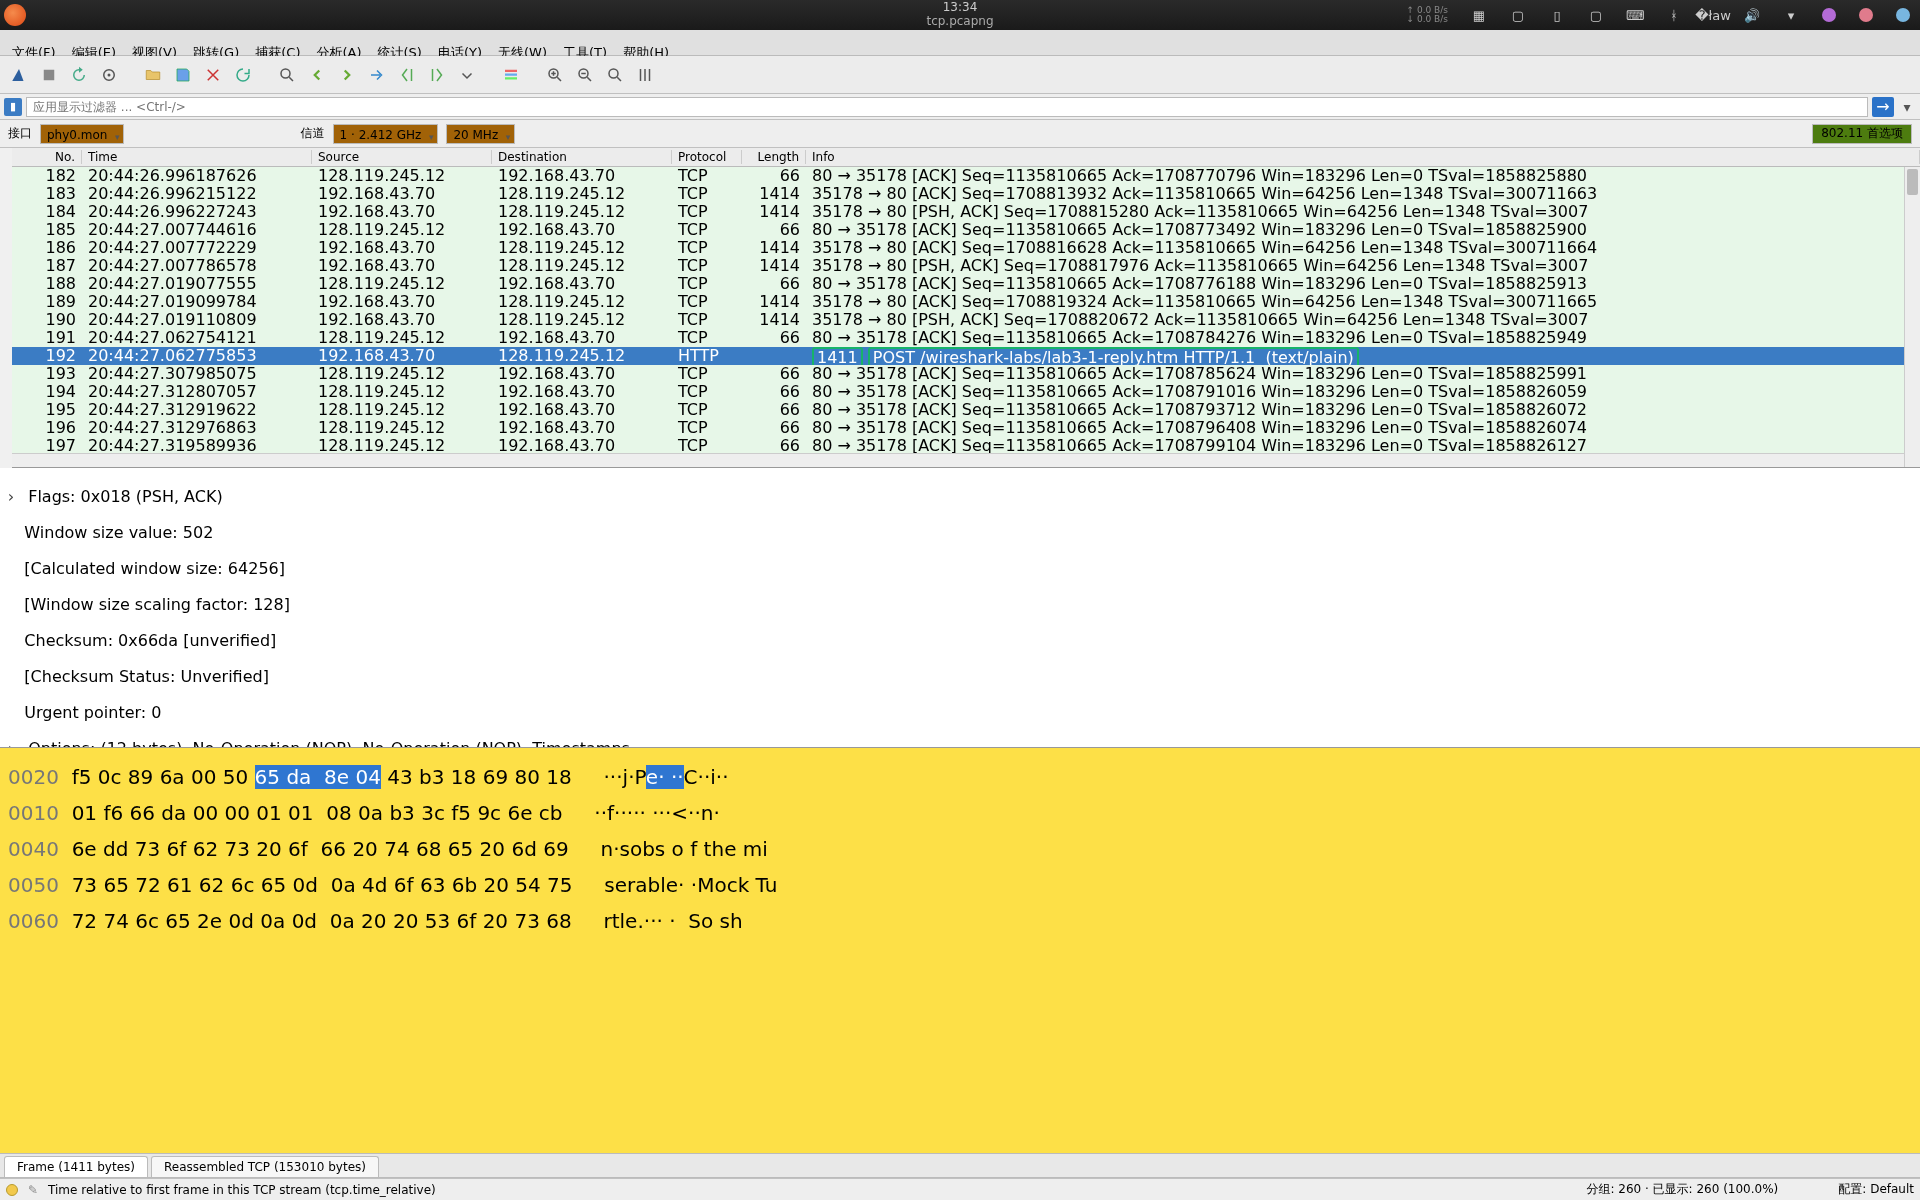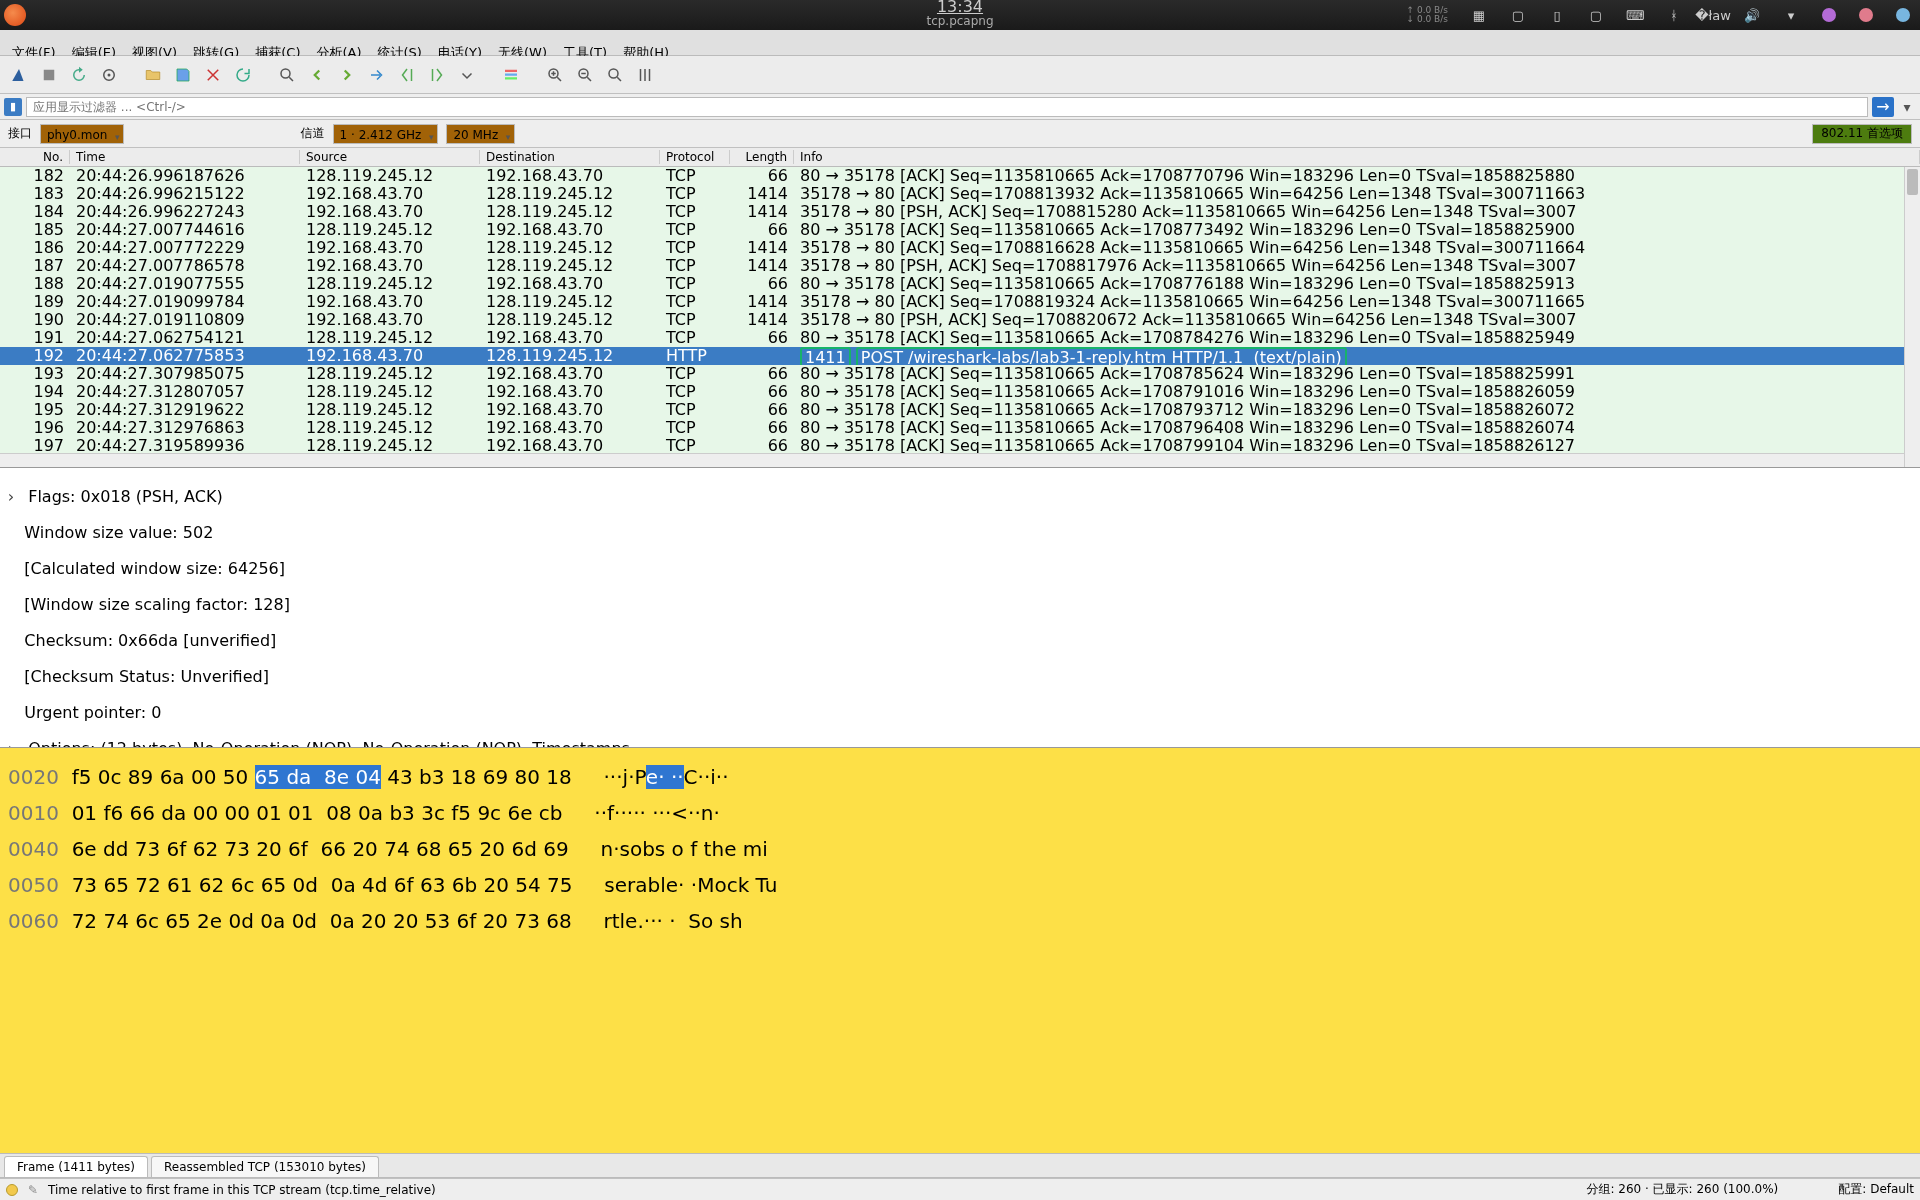--- a/index.html
+++ b/index.html
@@ -4,21 +4,21 @@
 <style>
 * { margin: 0; padding: 0; box-sizing: border-box; font-family: "DejaVu Sans", "Liberation Sans", sans-serif; }
 html, body { width: 1920px; height: 1200px; background: #f0f0f0; overflow: hidden; letter-spacing: 0; }
 
 
 .sys-top {
   height: 30px; background: linear-gradient(#2a2a2a,#1a1a1a); color: #ccc;
   display: flex; align-items: center; font-size: 13px; position: relative;
 }
 .sys-top .clock { position: absolute; left: 50%; transform: translateX(-50%); top:0; line-height:14px; text-align:center;}
-.sys-top .clock .t1{font-size:16px;text-decoration:underline;}
+.sys-top .clock .t1{font-size:12px;}
 .sys-top .clock .t2{font-size:12px;color:#aaa;text-align:center;}
 .sys-top .tray { margin-left:auto; display:flex; gap:23px; align-items:center; padding-right:10px;}
 .sys-top .tray .net{font-size:9px;color:#888;line-height:9px;text-align:right;}
 .sys-top .ic{width:16px;height:16px;display:inline-flex;align-items:center;justify-content:center;color:#ccc;}
 .sys-top .bubble{width:14px;height:14px;border-radius:50%;}
 
 
 .menubar{background:#e0e0e0;height:26px;display:flex;align-items:center;padding:0 6px;gap:4px;font-size:13px;border-bottom:1px solid #bbb;}
 .menubar span{padding:2px 6px;cursor:default;margin-top:21px;}
 
@@ -36,21 +36,21 @@
 .filterbar .plus{width:18px;height:20px;display:flex;align-items:center;justify-content:center;font-size:14px;color:#555;}
 
 
 .radiobar{height:28px;background:#eee;border-bottom:1px solid #c0c0c0;display:flex;align-items:center;padding:0 8px;gap:8px;font-size:12px;}
 .radiobar .combo{border:1px solid #bbb;background:#a16207;padding:1px 16px 1px 6px;position:relative;height:20px;display:flex;align-items:flex-end;}
 .radiobar .combo::after{content:"▾";position:absolute;right:4px;font-size:9px;color:#555;}
 .radiobar .spacer{flex:1;}
 .radiobar .prefbtn{border:1px solid #bbb;background:#4d7c0f;padding:1px 8px;height:20px;display:flex;align-items:center;}
 
 
-.plist{height:320px;background:#fff;overflow:hidden;position:relative;font-family:"DejaVu Sans Mono","Liberation Mono",monospace;font-size:16px;border-bottom:1px solid #999;}
+.plist{height:320px;background:#fff;overflow:hidden;position:relative;font-family:"DejaVu Sans Mono","Liberation Mono",monospace;font-size:16px;border-bottom:1px solid #999;margin-left:12px;}
 .plist .hdr{display:flex;background:#ececec;border-bottom:1px solid #bbb;font-family:"DejaVu Sans",sans-serif;font-size:12px;height:19px;align-items:center;}
 .plist .hdr div{border-right:1px solid #ccc;padding:0 6px;white-space:nowrap;overflow:hidden;}
 .plist .rows{height:301px;overflow:hidden;}
 .plist .row{display:flex;height:18px;line-height:18px;white-space:pre;}
 .plist .row > div{padding:0 6px;overflow:hidden;}
 .plist .row.tcp{background:#e7f7e8;}
 .plist .row.http{background:#e7f7e8;}
 .plist .row.sel{background:#3b7cc4;color:#fff;}
 .plist .row.sel.http{background:#3b7cc4;}
 

